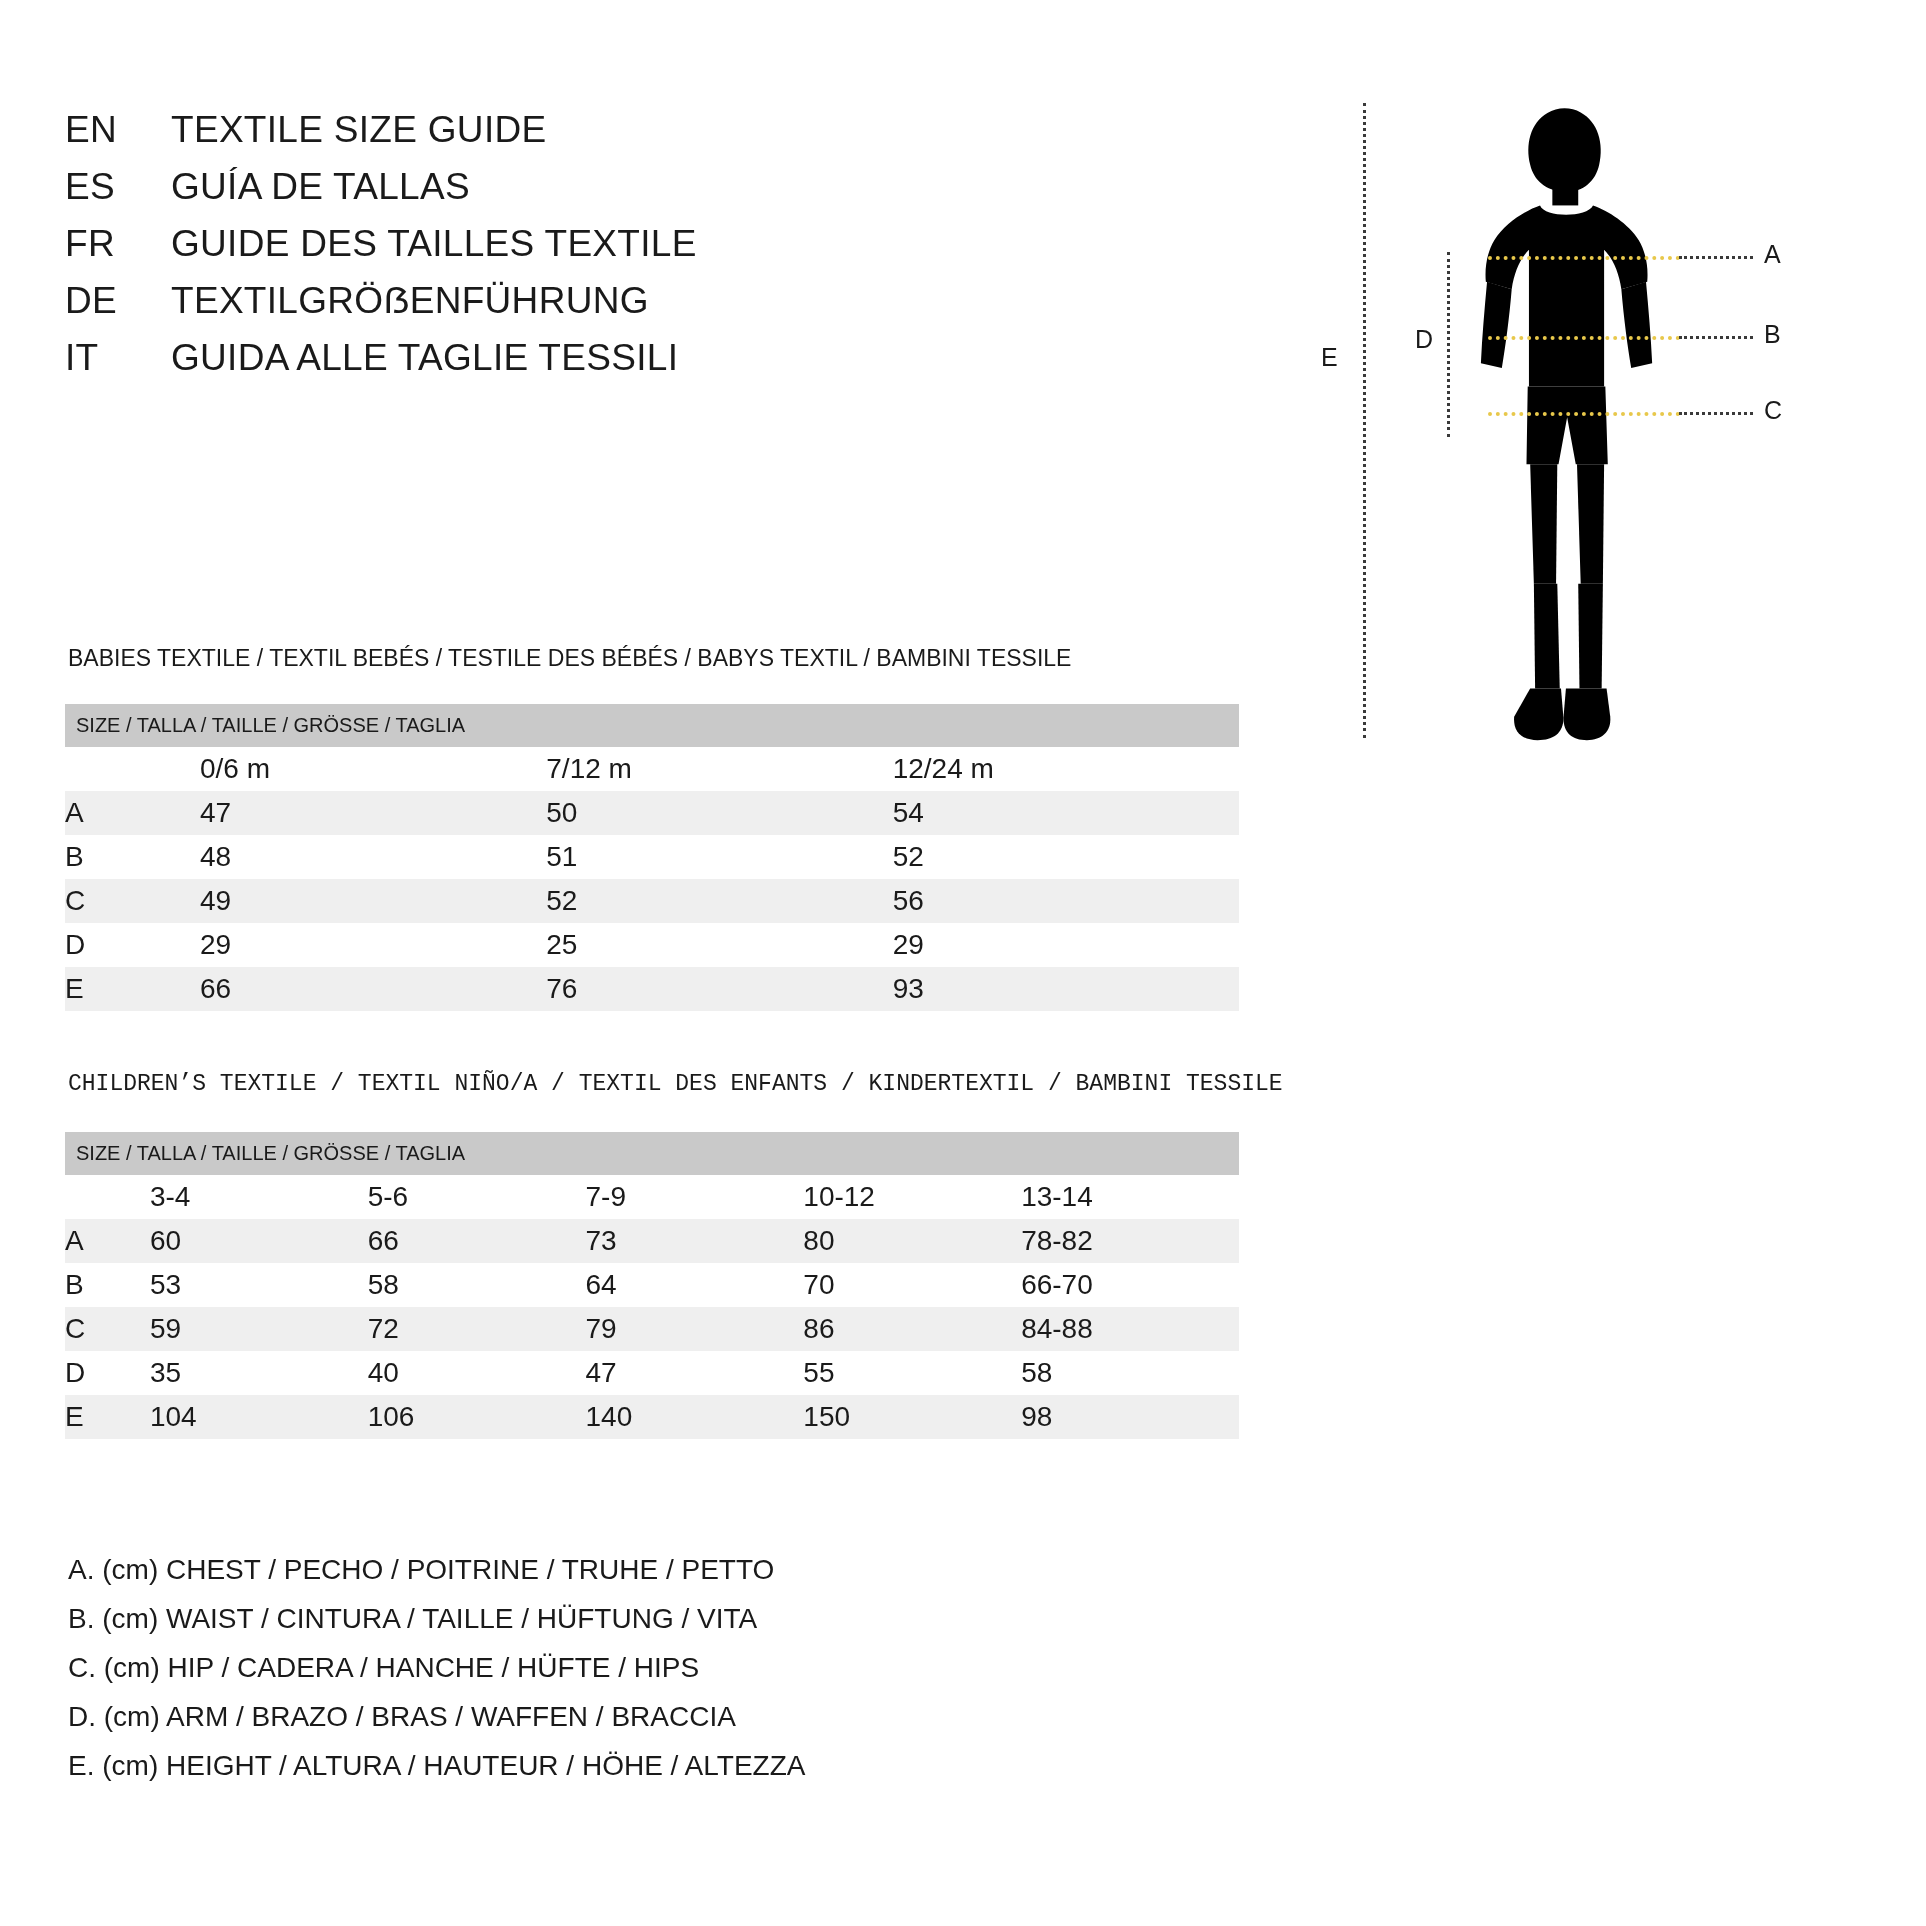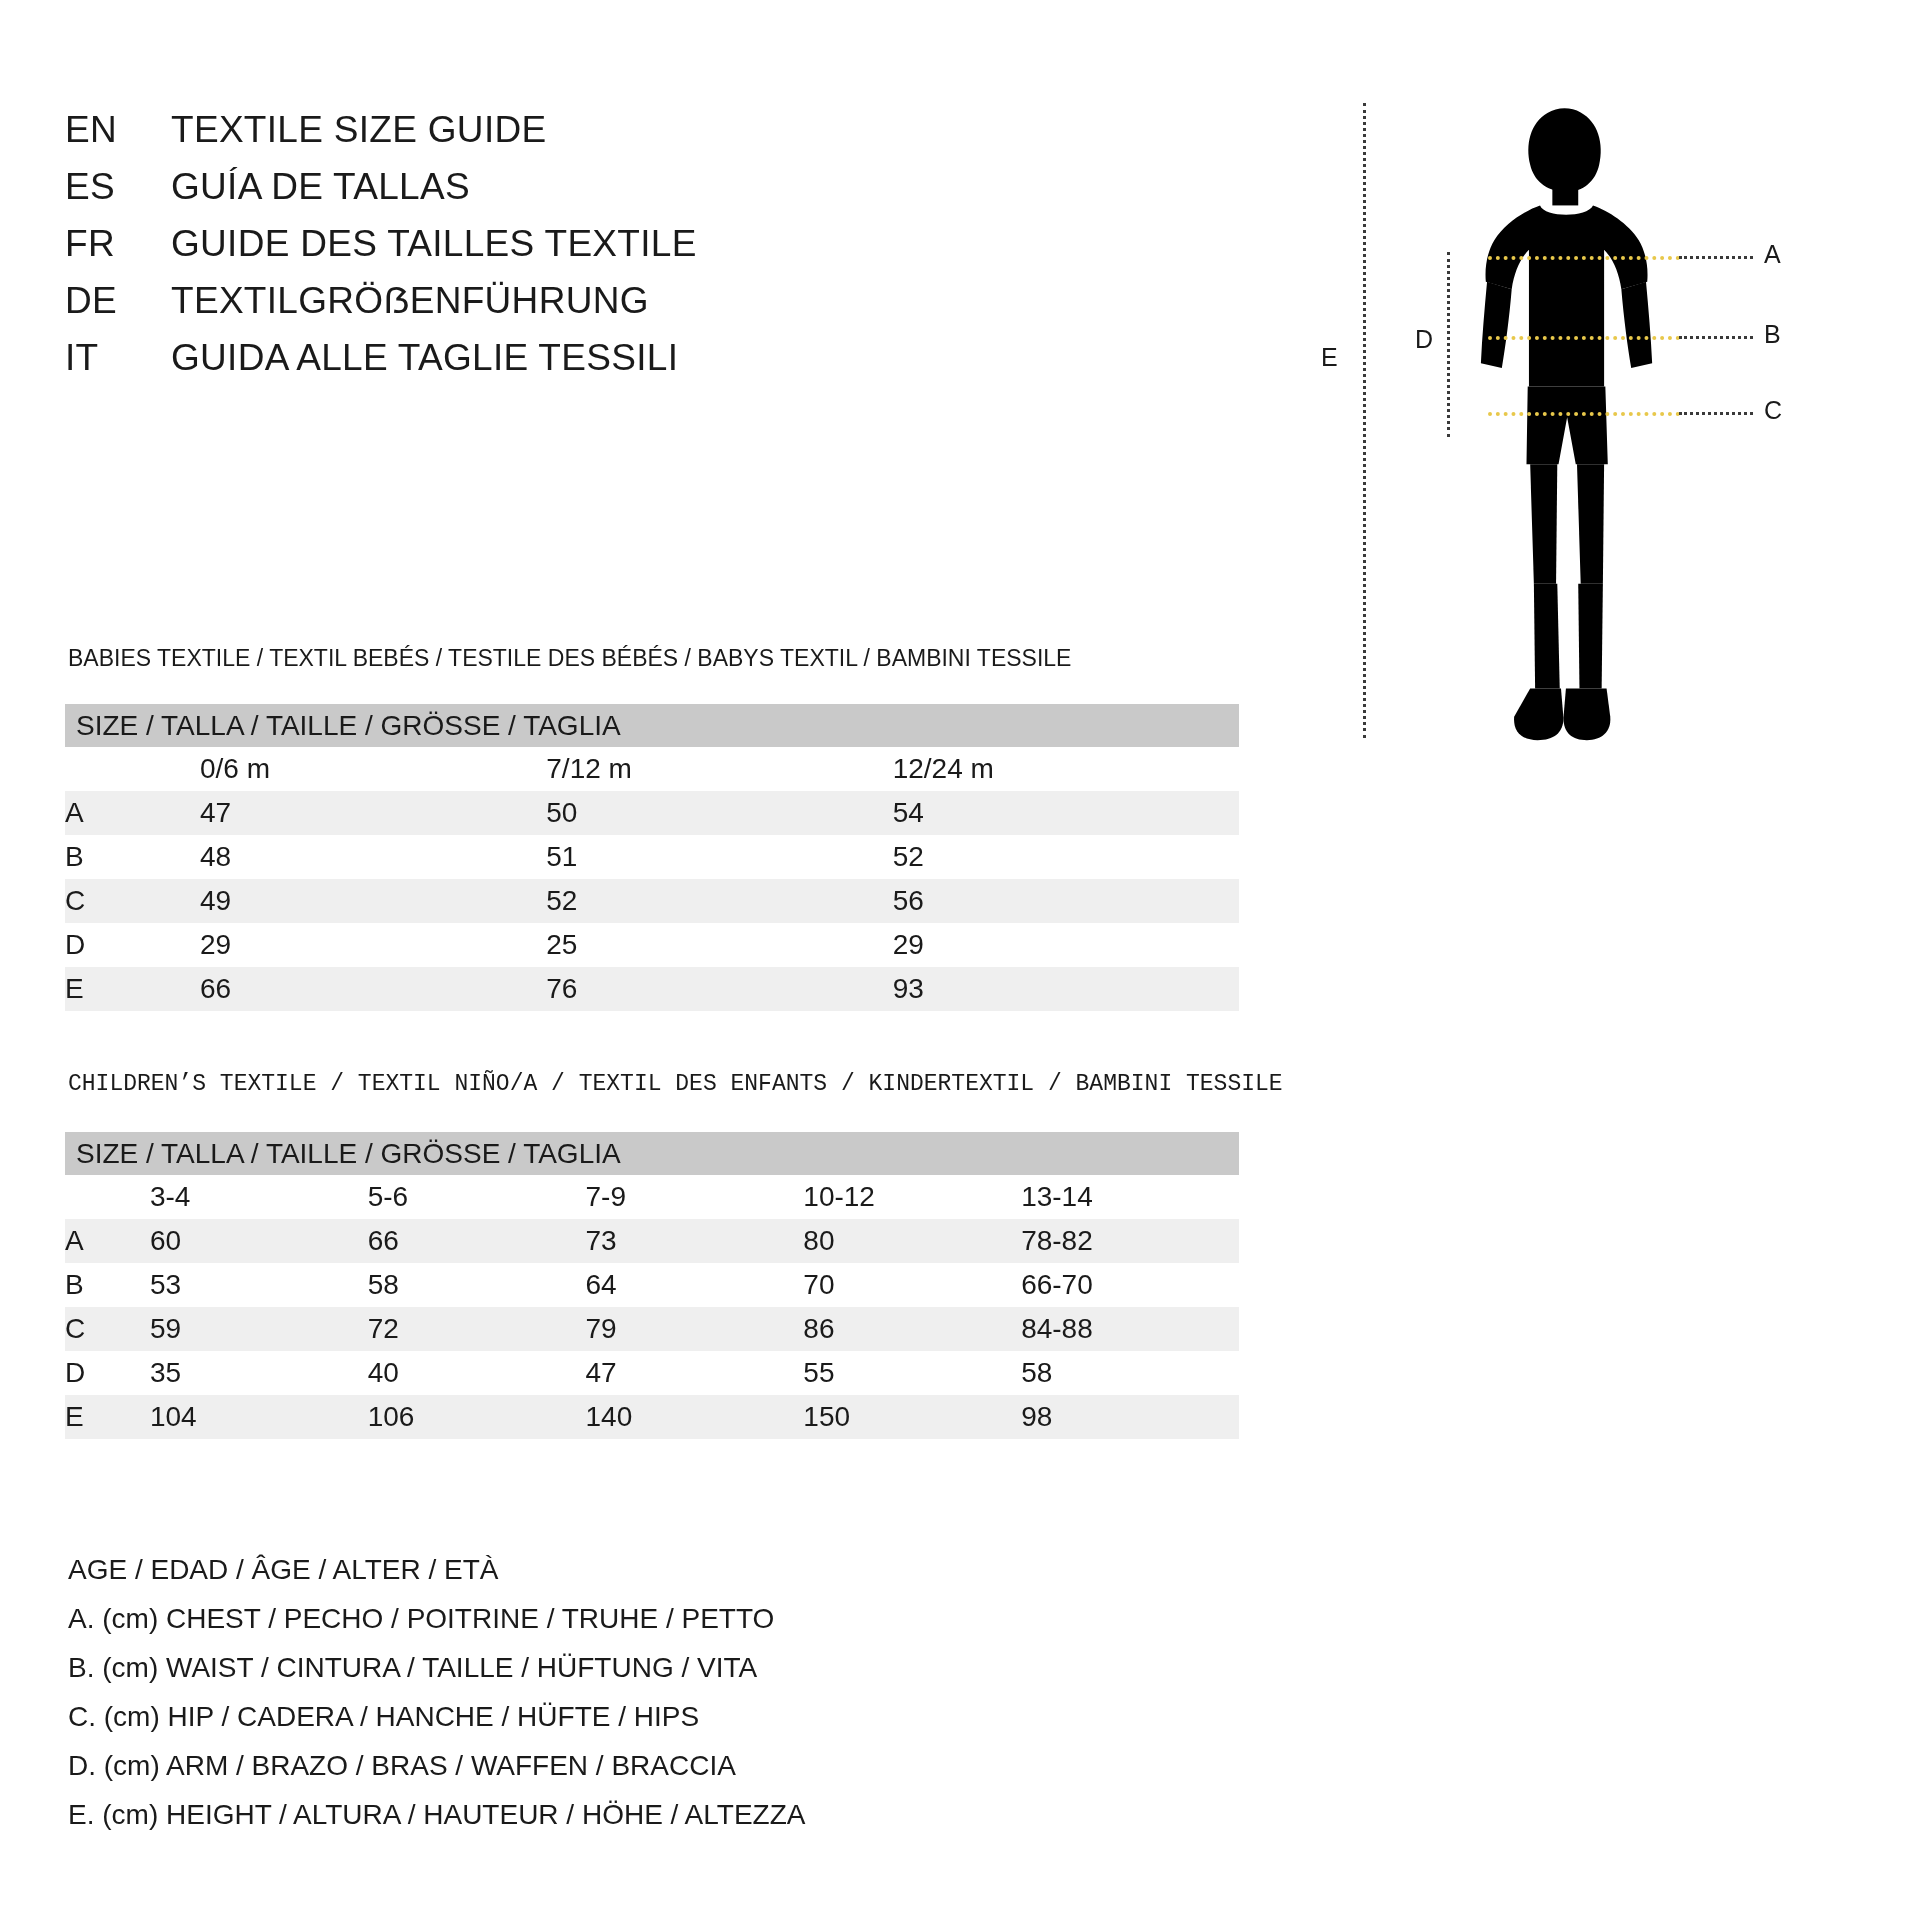--- a/index.html
+++ b/index.html
@@ -102,21 +102,21 @@
   #children-table { top: 1115px; width: 1174px; }
 
   .size-table td, .size-table th {
     padding: 0;
     font-weight: normal;
     text-align: left;
   }
   .hdr-row th {
     background: #c9c9c9;
     height: 43px;
-    font-size: 28px;
+    font-size: 20px;
     padding-left: 11px;
     color: #1a1a1a;
   }
   .sub-row td {
     background: #ffffff;
     height: 44px;
   }
   .row-shade td { background: #efefef; }
   .row-plain td { background: #ffffff; }
   .size-table tbody tr td { height: 44px; }
@@ -352,21 +352,20 @@
         <td class="cell">104</td>
         <td class="cell">106</td>
         <td class="cell">140</td>
         <td class="cell">150</td>
         <td class="cell">98</td>
       </tr>
     </tbody>
   </table>
 
   <div class="legend">
-    <div class="legend-line">AGE / EDAD / ÂGE / ALTER / ETÀ</div>
     <div class="legend-line">A. (cm) CHEST / PECHO / POITRINE / TRUHE / PETTO</div>
     <div class="legend-line">B. (cm) WAIST / CINTURA / TAILLE / HÜFTUNG / VITA</div>
     <div class="legend-line">C. (cm) HIP / CADERA / HANCHE / HÜFTE / HIPS</div>
     <div class="legend-line">D. (cm) ARM / BRAZO / BRAS / WAFFEN / BRACCIA</div>
     <div class="legend-line">E. (cm) HEIGHT / ALTURA / HAUTEUR / HÖHE / ALTEZZA</div>
   </div>
 
 </div>
 
 

